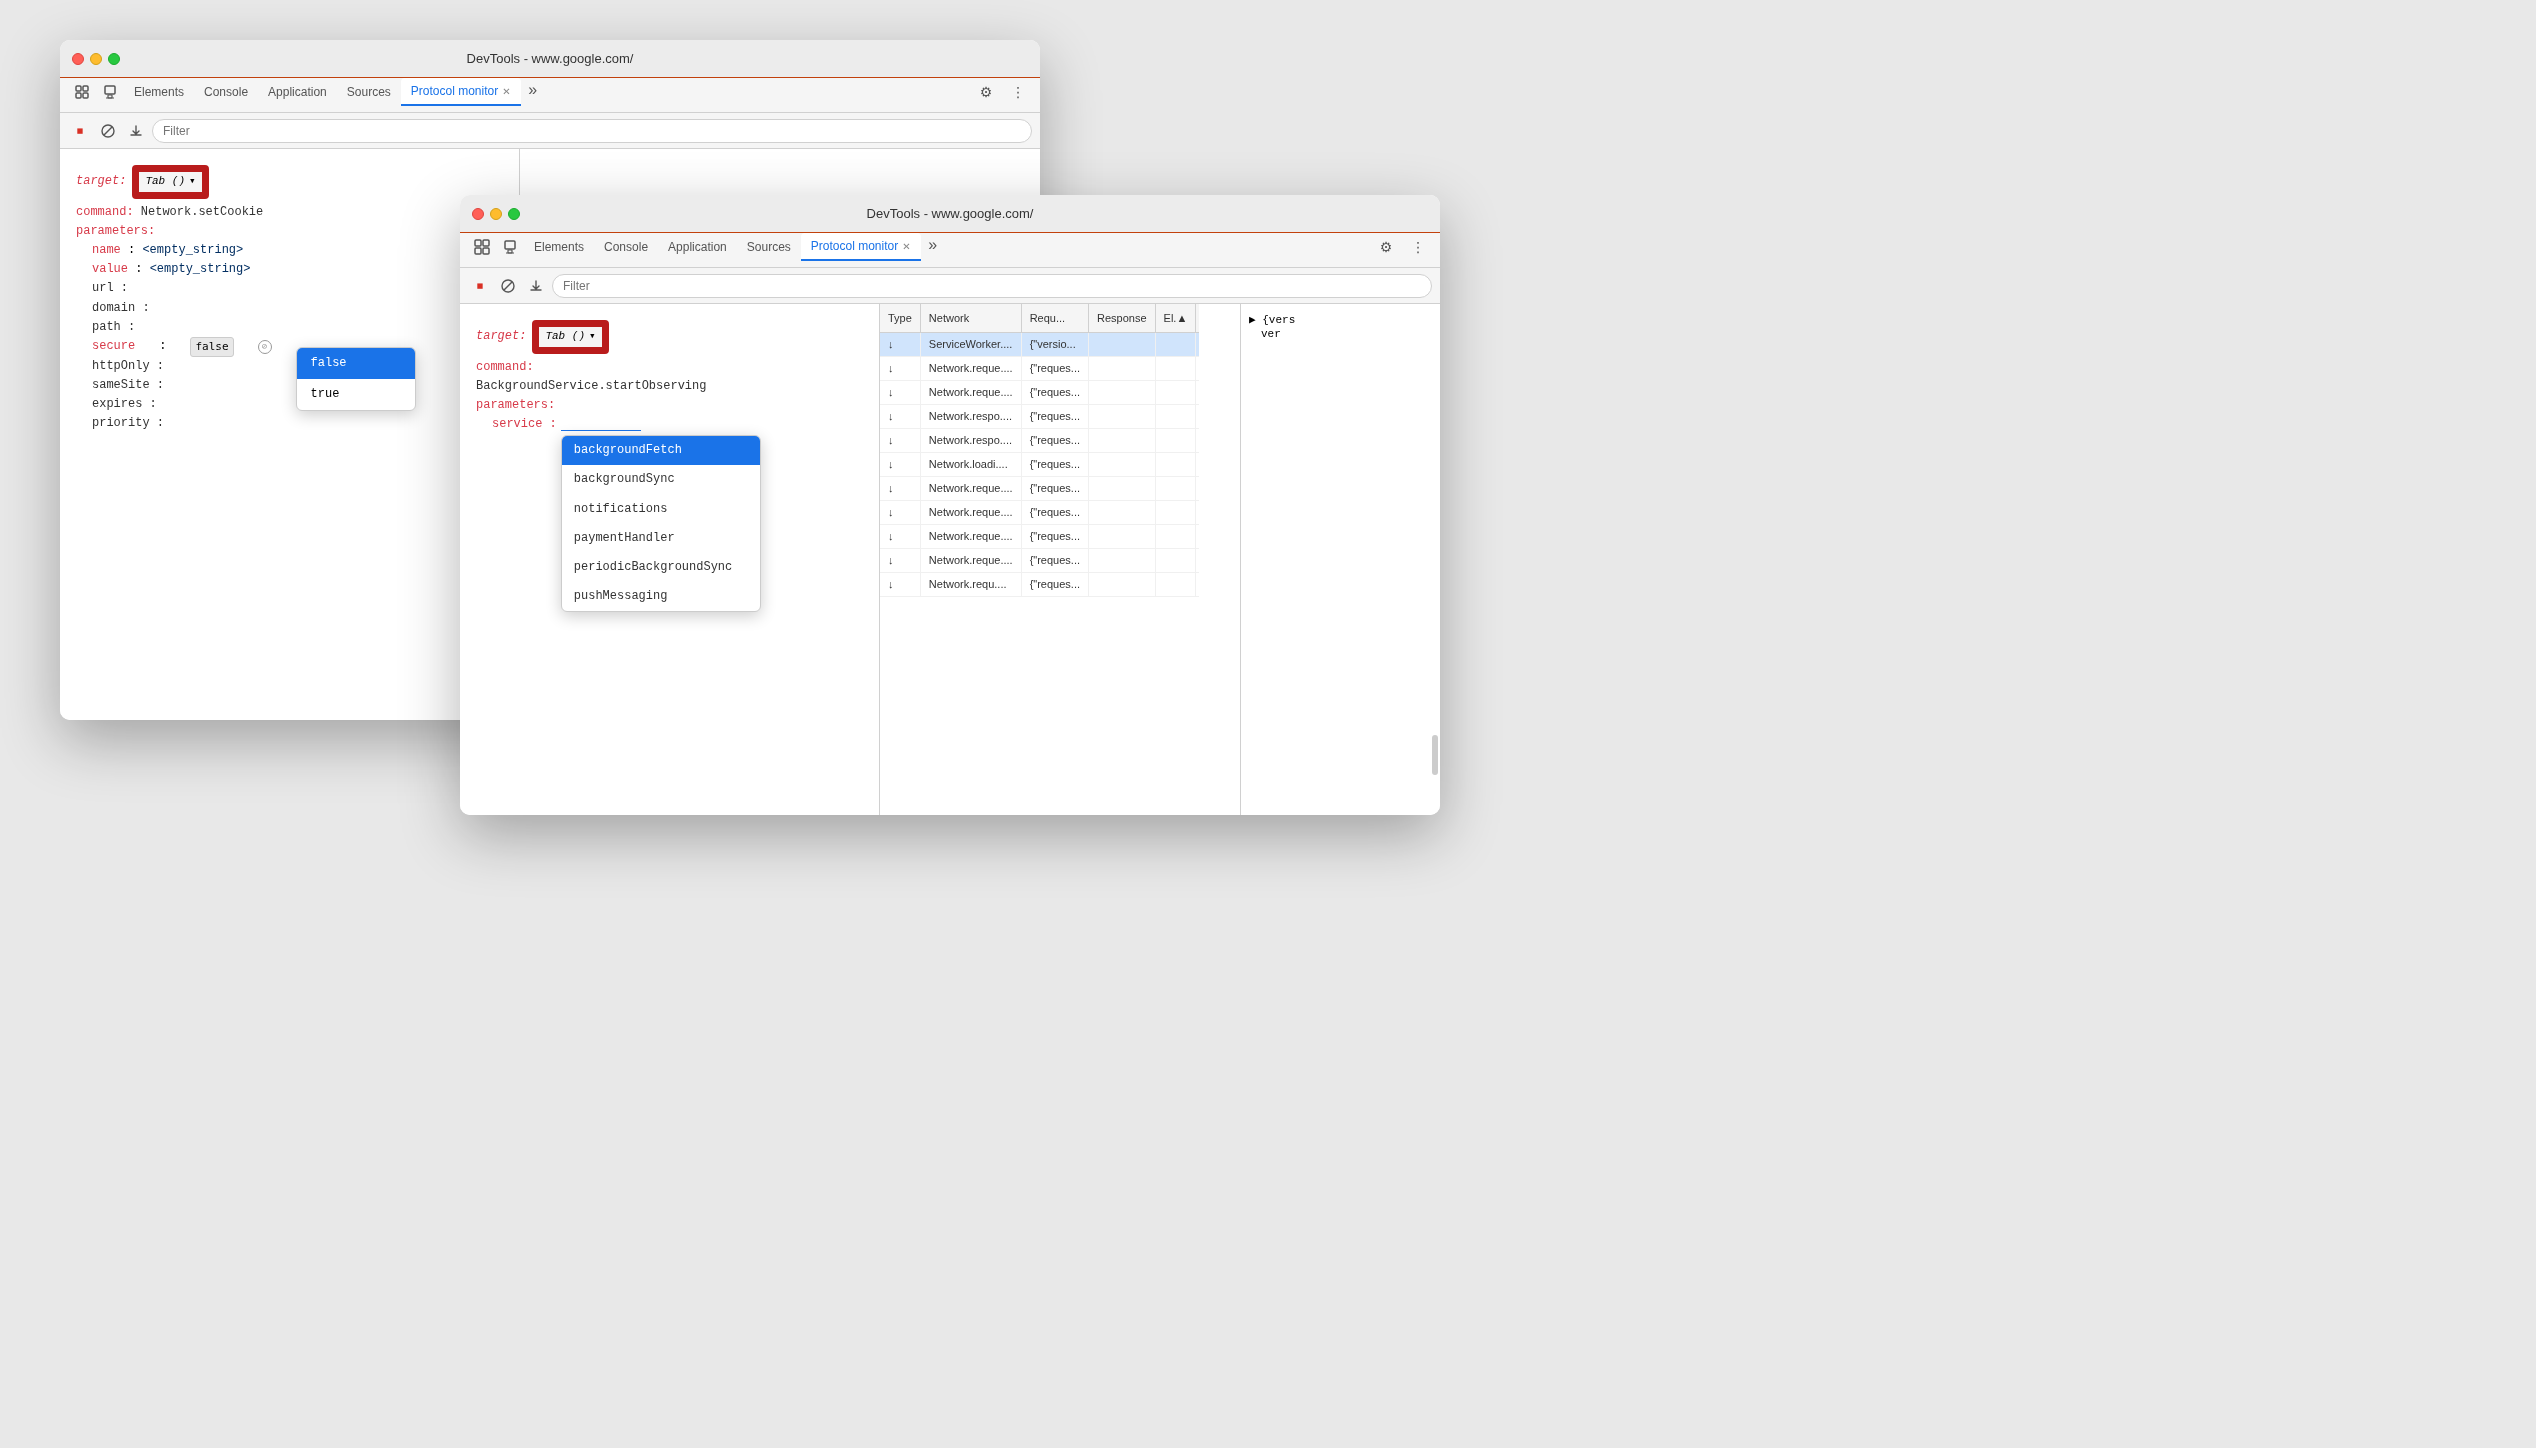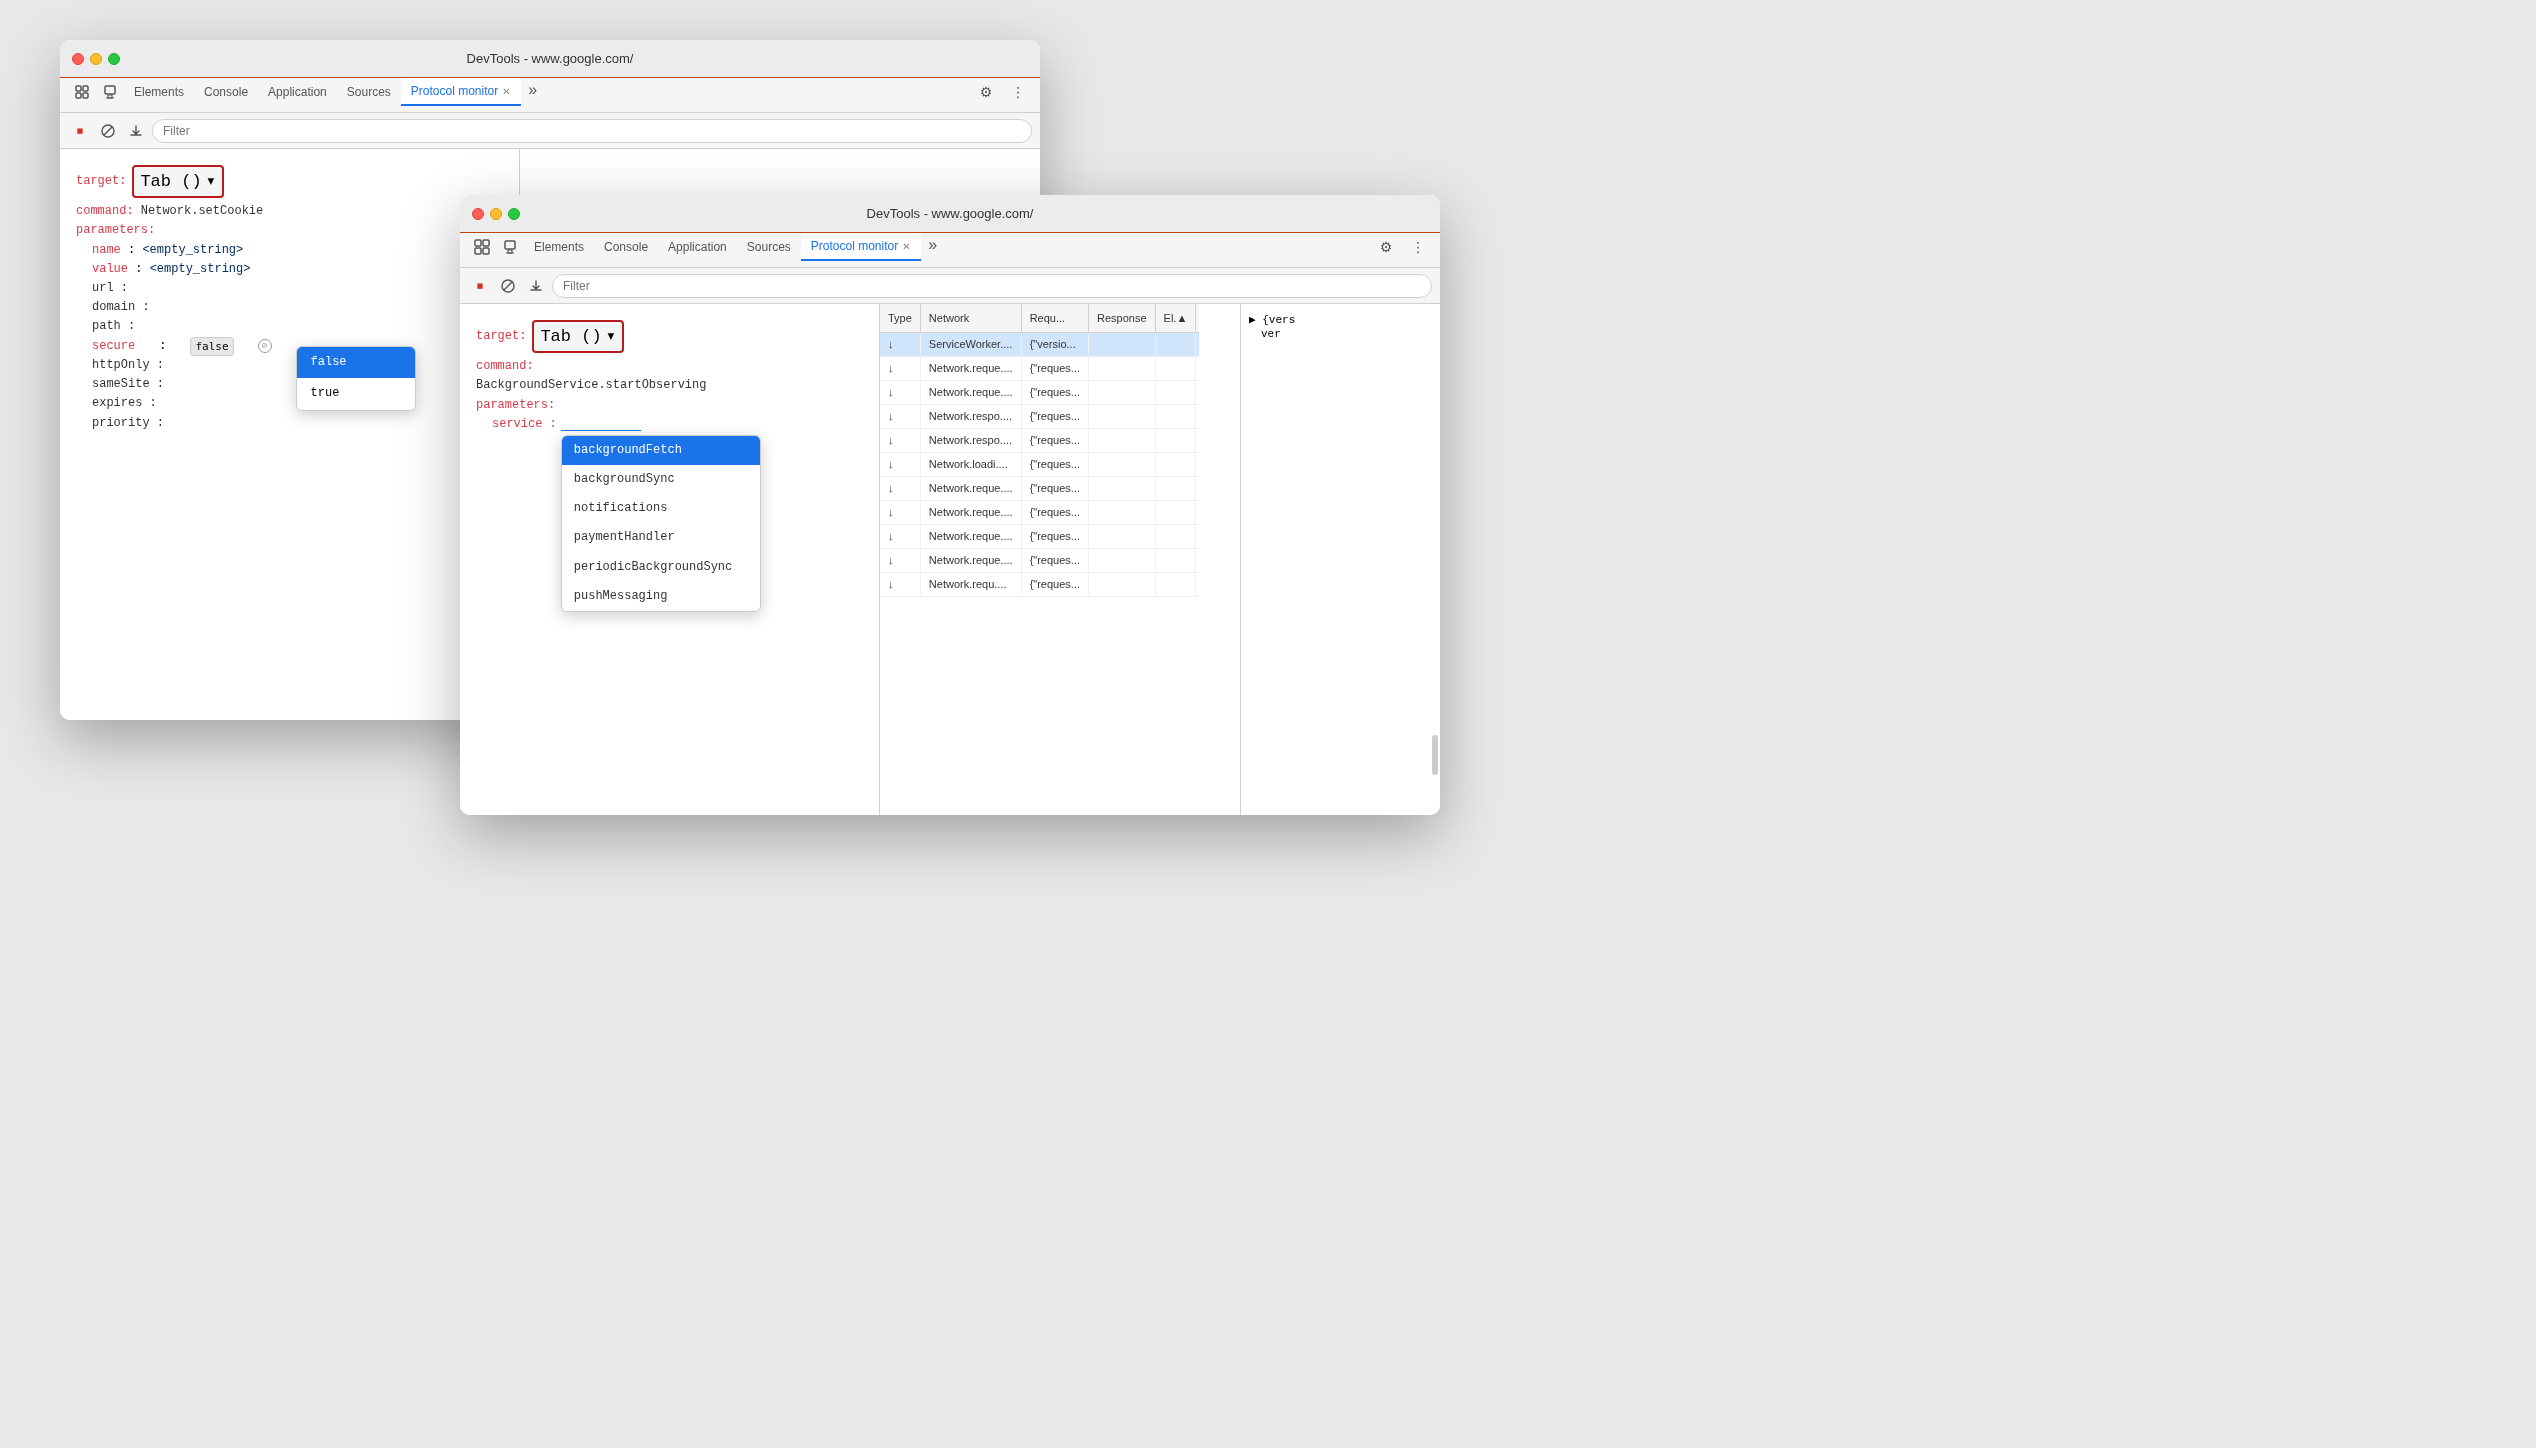--- a/index.html
+++ b/index.html
@@ -196,32 +196,33 @@
     .code-val { color: #333; }
     .code-string { color: #032f62; }
     .code-indent-1 { padding-left: 16px; }
 
     
     .target-row {
       display: flex;
       align-items: center;
       gap: 6px;
       margin-bottom: 4px;
+      font-style: italic;
     }
 
     
     .dropdown-select {
       display: inline-flex;
       align-items: center;
-      border: 2px solid #b91c1c;
+      border: 7px solid #b91c1c;
       border-radius: 4px;
       padding: 1px 6px;
       background: #f5f5f5;
       cursor: pointer;
-      font-size: 17px;
+      font-size: 11px;
       gap: 4px;
     }
 
     
     .dropdown-menu {
       background: #fff;
       border: 1px solid #ccc;
       border-radius: 6px;
       box-shadow: 0 4px 16px rgba(0,0,0,0.2);
       overflow: hidden;

